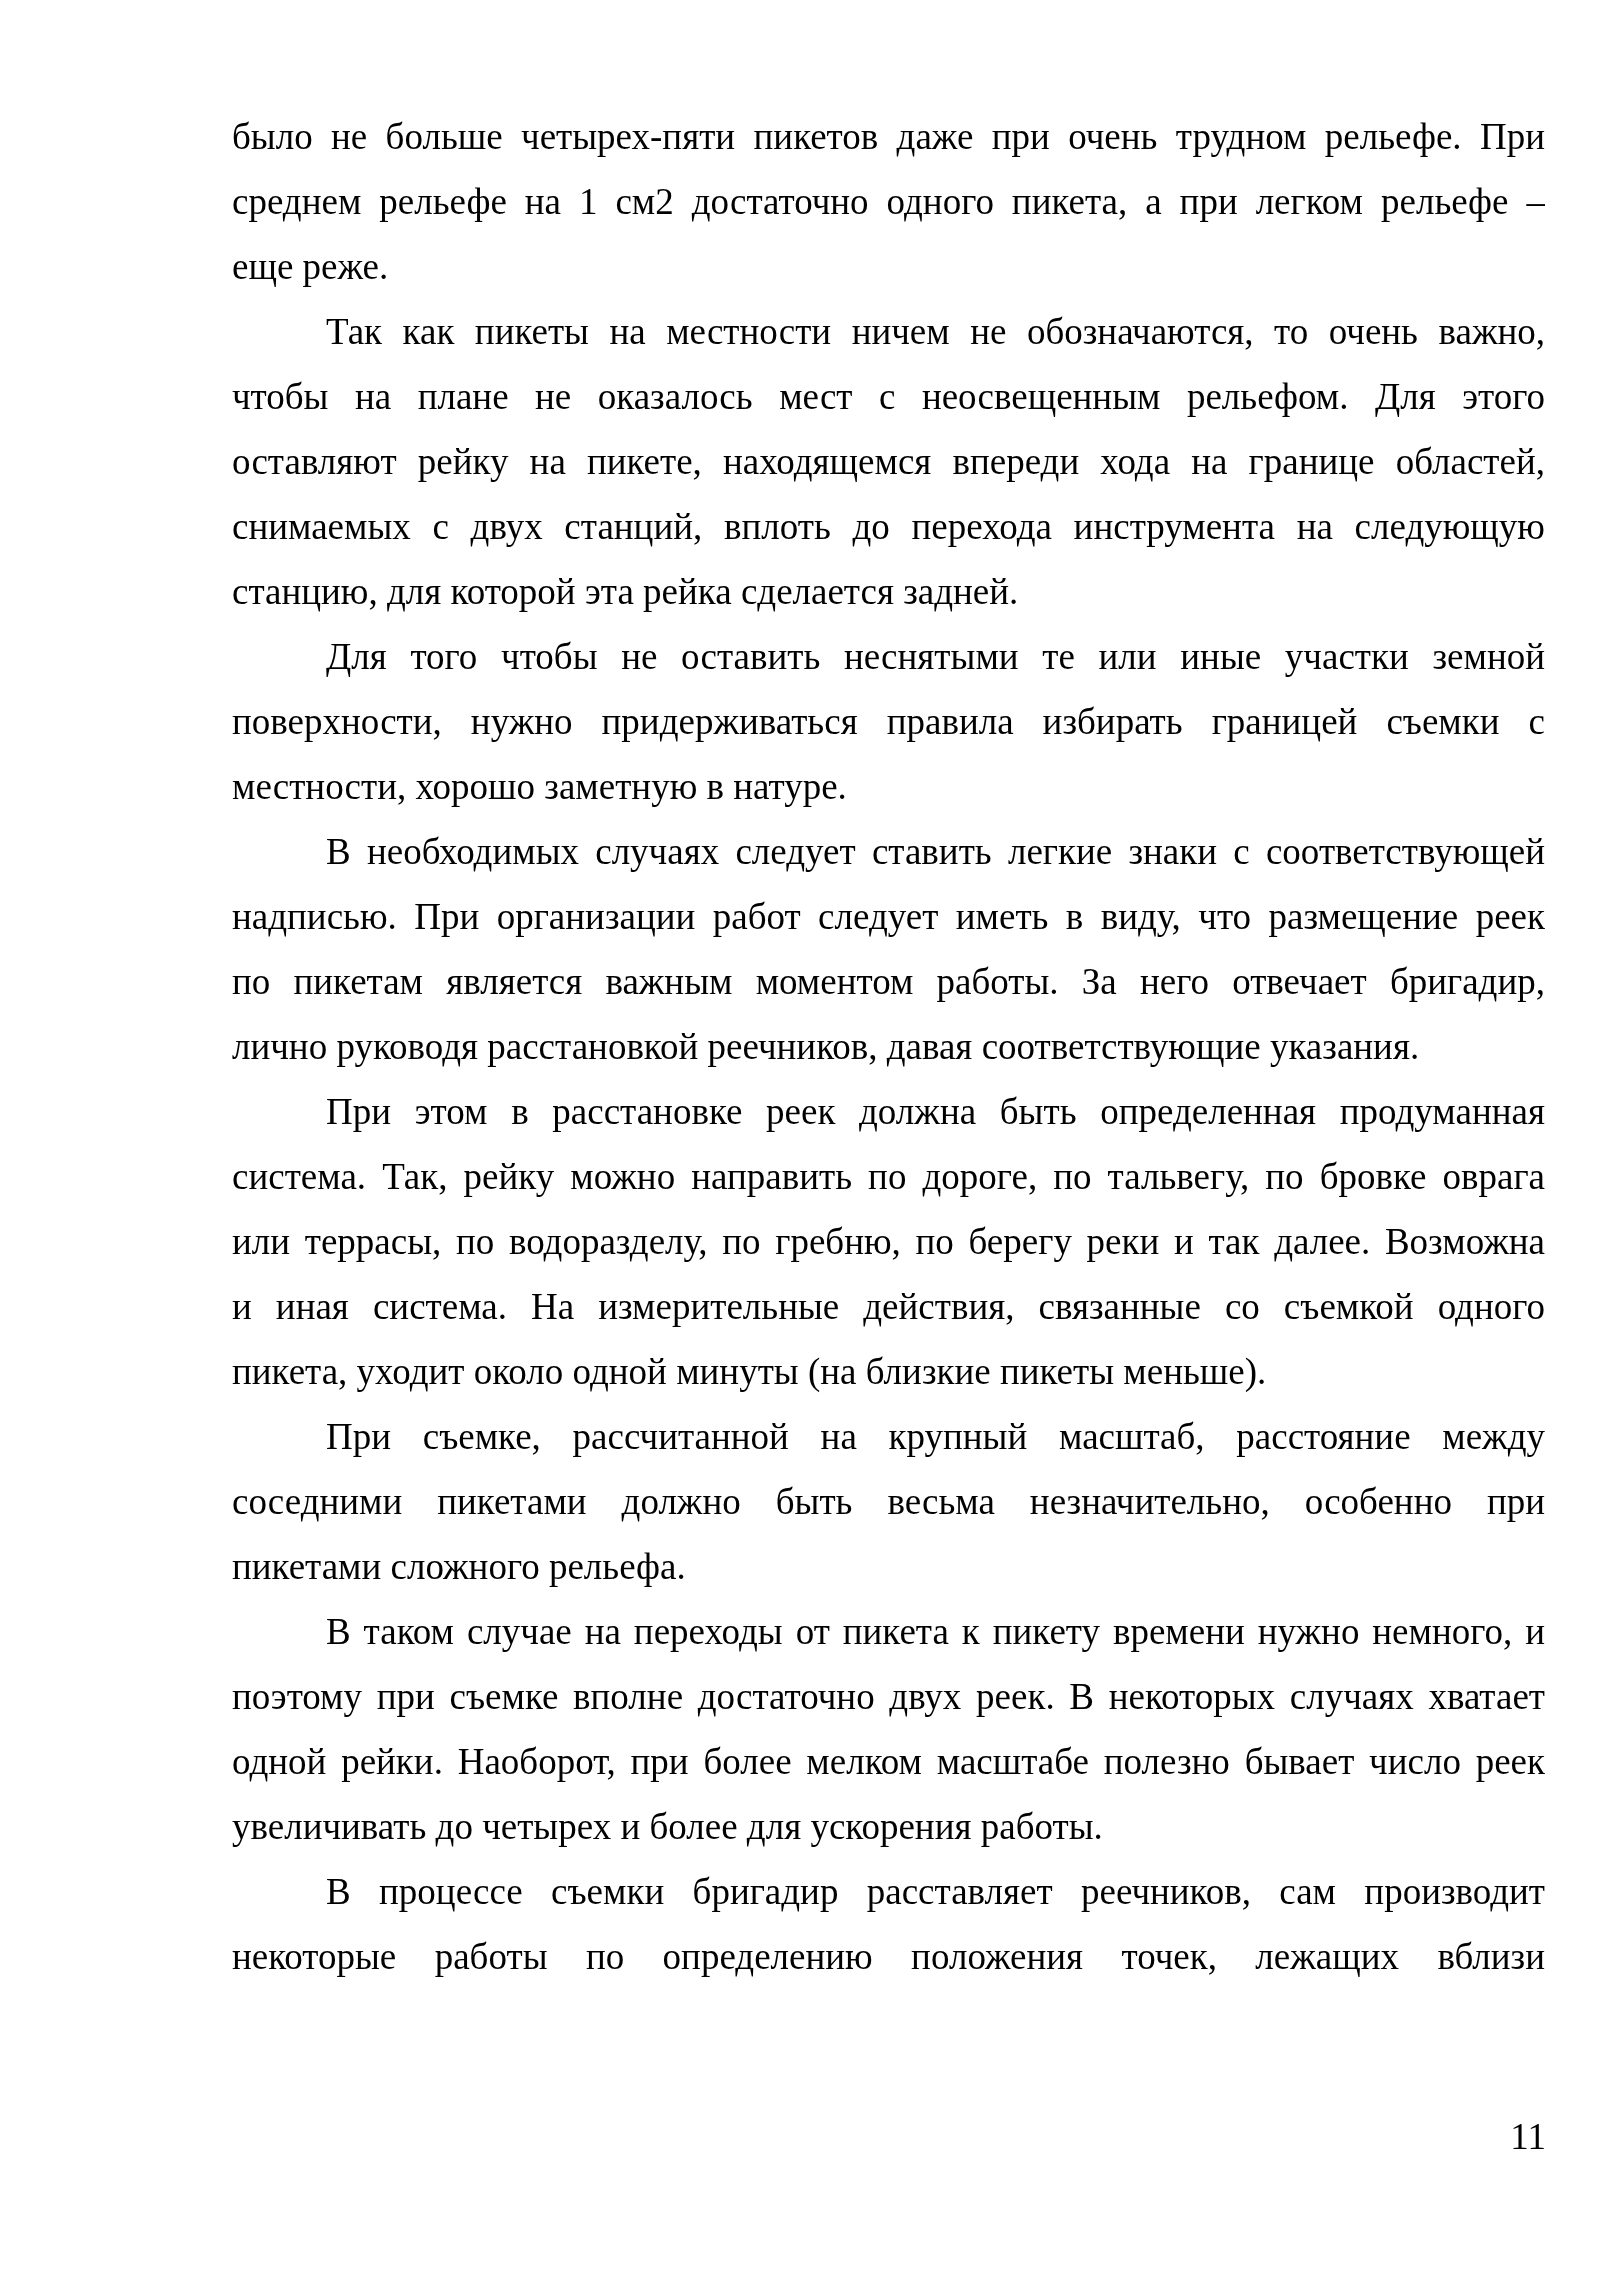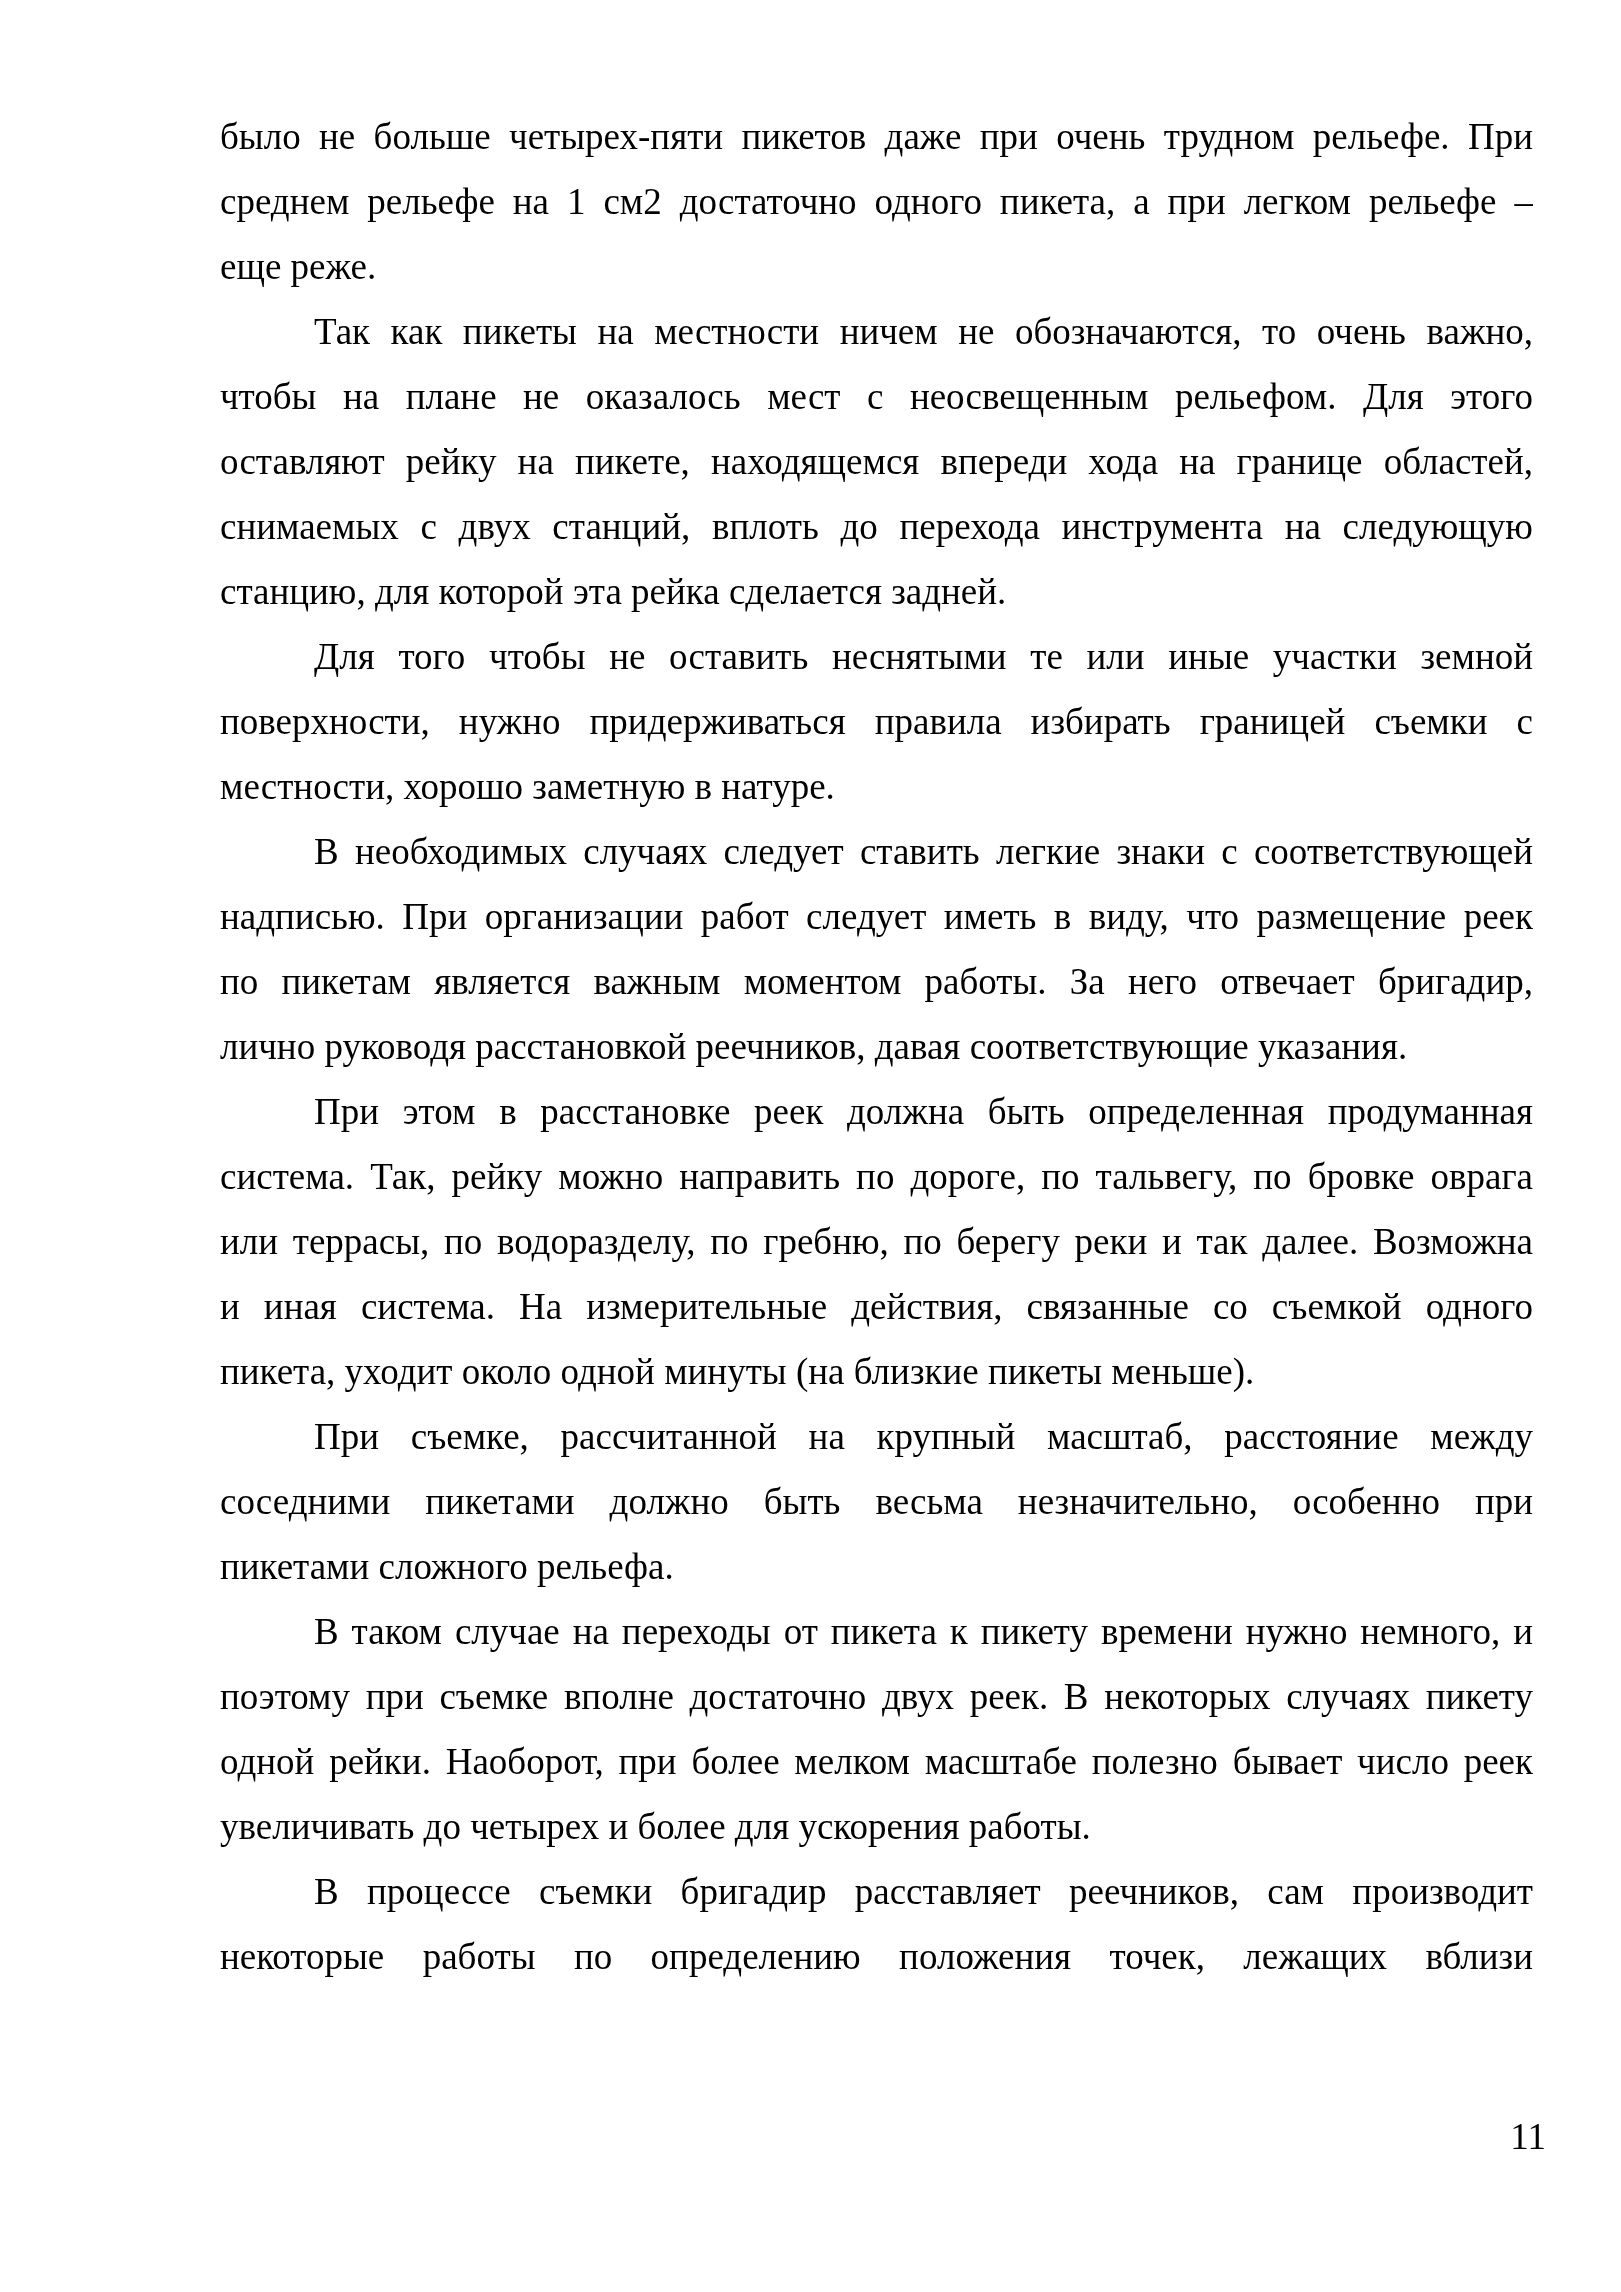--- a/index.html
+++ b/index.html
@@ -11,21 +11,21 @@
     position: relative;
     width: 1621px;
     height: 2293px;
     background: #ffffff;
     overflow: hidden;
     font-family: "Liberation Serif", "DejaVu Serif", serif;
     color: #000000;
   }
   .text-block {
     position: absolute;
-    left: 220px;
+    left: 232px;
     top: 104px;
     width: 1313px;
     font-size: 37px;
     line-height: 65px;
   }
   .paragraph {
     margin: 0;
     padding: 0;
   }
   .text-line {
@@ -86,21 +86,21 @@
         <span class="text-line">и иная система. На измерительные действия, связанные со съемкой одного</span>
         <span class="text-line para-last">пикета, уходит около одной минуты (на близкие пикеты меньше).</span>
       </p>
       <p class="paragraph">
         <span class="text-line first-indented">При съемке, рассчитанной на крупный масштаб, расстояние между</span>
         <span class="text-line">соседними пикетами должно быть весьма незначительно, особенно при</span>
         <span class="text-line para-last">пикетами сложного рельефа.</span>
       </p>
       <p class="paragraph">
         <span class="text-line first-indented">В таком случае на переходы от пикета к пикету времени нужно немного, и</span>
-        <span class="text-line">поэтому при съемке вполне достаточно двух реек. В некоторых случаях пикету</span>
+        <span class="text-line">поэтому при съемке вполне достаточно двух реек. В некоторых случаях хватает</span>
         <span class="text-line">одной рейки. Наоборот, при более мелком масштабе полезно бывает число реек</span>
         <span class="text-line para-last">увеличивать до четырех и более для ускорения работы.</span>
       </p>
       <p class="paragraph">
         <span class="text-line first-indented">В процессе съемки бригадир расставляет реечников, сам производит</span>
         <span class="text-line">некоторые работы по определению положения точек, лежащих вблизи</span>
       </p>
     </main>
   <div class="page-number">11</div>
 </div>

